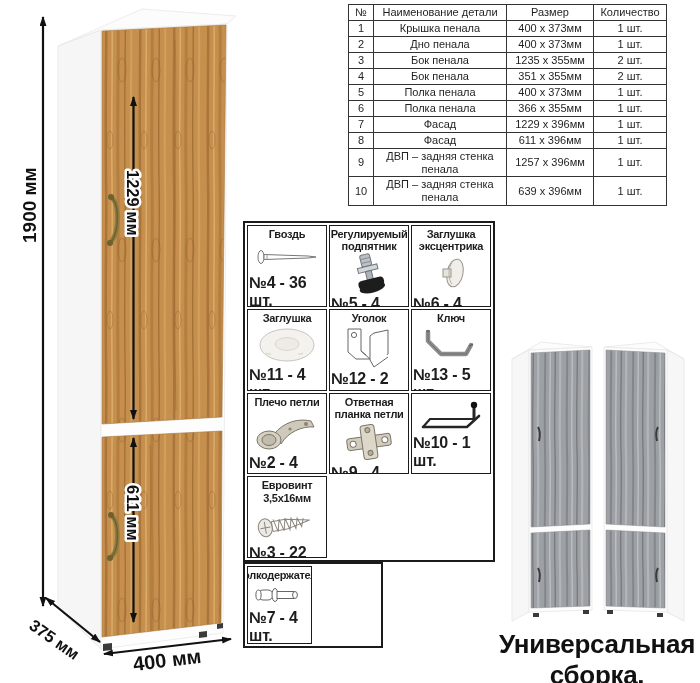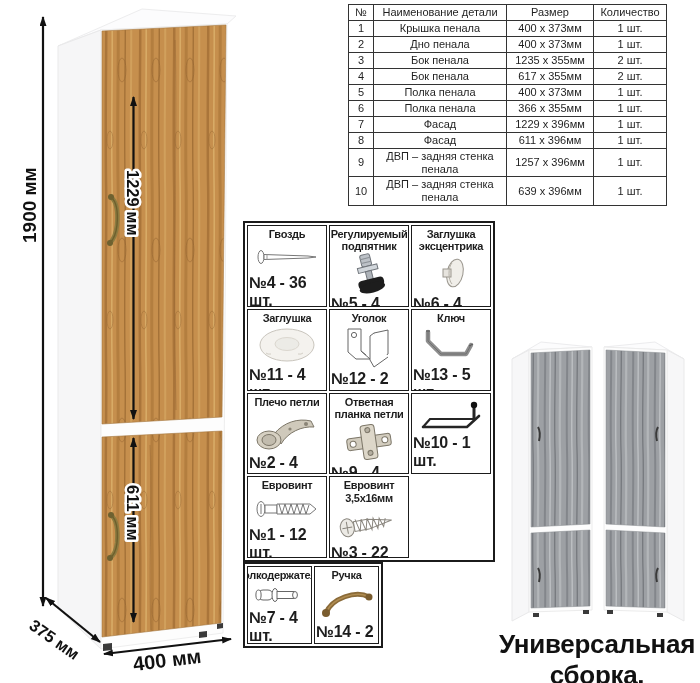--- a/index.html
+++ b/index.html
@@ -116,21 +116,21 @@
         </tr>
     <tr>
           <td class="col-num">3</td>
           <td class="col-name">Бок пенала</td>
           <td class="col-size">1235 х 355мм</td>
           <td class="col-qty">2 шт.</td>
         </tr>
     <tr>
           <td class="col-num">4</td>
           <td class="col-name">Бок пенала</td>
-          <td class="col-size">617 х 355мм</td>
+          <td class="col-size">351 х 355мм</td>
           <td class="col-qty">2 шт.</td>
         </tr>
     <tr>
           <td class="col-num">5</td>
           <td class="col-name">Полка пенала</td>
           <td class="col-size">400 х 373мм</td>
           <td class="col-qty">1 шт.</td>
         </tr>
     <tr>
           <td class="col-num">6</td>
@@ -285,33 +285,20 @@
         <svg width="66" height="36" viewBox="0 0 66 36">
           <path d="M5,30 h44 l12,-11" fill="none" stroke="#252525" stroke-width="2.6" stroke-linecap="round"></path>
           <path d="M5,30 l7,-8 h44" fill="none" stroke="#252525" stroke-width="2.2" stroke-linecap="round"></path>
           <path d="M56,22 v-12" stroke="#252525" stroke-width="3"></path>
           <circle cx="56" cy="8" r="3.2" fill="#111"></circle>
         </svg>
       </div>
       <div class="hw-count">№10 - 1 шт.</div>
     </div>
 
-    <div class="hw-cell">
-      <div class="hw-name">Евровинт</div>
-      <div class="hw-icon">
-        <svg width="66" height="34" viewBox="0 0 66 34">
-          <ellipse cx="7" cy="17" rx="4" ry="7.5" fill="#fff" stroke="#777"></ellipse>
-          <line x1="7" y1="12" x2="7" y2="22" stroke="#777"></line>
-          <path d="M11,13 h12 v8 h-12 z" fill="#fff" stroke="#777"></path>
-          <path d="M23,12 h33 l6,5 -6,5 h-33 z" fill="#fff" stroke="#777"></path>
-          <path d="M25,12 l3,10 l3,-10 l3,10 l3,-10 l3,10 l3,-10 l3,10 l3,-10 l3,10 l3,-9" fill="none" stroke="#777"></path>
-        </svg>
-      </div>
-      <div class="hw-count">№1 - 12 шт.</div>
-    </div>
 
 
     <div class="hw-cell">
       <div class="hw-name">Евровинт 3,5х16мм</div>
       <div class="hw-icon">
         <svg width="66" height="40" viewBox="0 0 66 40">
           <g transform="rotate(-10 33 20)">
             <ellipse cx="11" cy="20" rx="7" ry="9" fill="#eceae5" stroke="#8a867e"></ellipse>
             <path d="M11,14 v12 M6,20 h10" stroke="#8a867e"></path>
             <path d="M18,15 h14 l24,5 -24,5 h-14 z" fill="#fff" stroke="#8a867e"></path>
@@ -332,32 +319,20 @@
           <rect x="8" y="9" width="15" height="10" rx="5" fill="#fff" stroke="#666"></rect>
           <ellipse cx="8.5" cy="14" rx="2.6" ry="5" fill="#fff" stroke="#666"></ellipse>
           <ellipse cx="25" cy="14" rx="3" ry="6.5" fill="#fff" stroke="#666"></ellipse>
           <rect x="27" y="10.5" width="17" height="7" fill="#fff" stroke="#666"></rect>
           <ellipse cx="45" cy="14" rx="2.4" ry="3.5" fill="#fff" stroke="#666"></ellipse>
         </svg>
       </div>
       <div class="hw-count">№7 - 4 шт.</div>
     </div>
 
-    <div class="hw-cell">
-      <div class="hw-name">Ручка</div>
-      <div class="hw-icon">
-        <svg width="66" height="42" viewBox="0 0 66 42">
-          <path d="M12,32 C18,17 42,9 55,16" fill="none" stroke="#8a6a38" stroke-width="5" stroke-linecap="round"></path>
-          <path d="M13,30 C19,17 42,10 53,15" fill="none" stroke="#b08c50" stroke-width="1.6" stroke-linecap="round"></path>
-          <circle cx="12" cy="32" r="4" fill="#7a5c2e"></circle>
-          <circle cx="55" cy="16" r="3.5" fill="#7a5c2e"></circle>
-        </svg>
-      </div>
-      <div class="hw-count">№14 - 2 шт.</div>
-    </div>
   </div>
 
   <svg class="mini-svg" width="200" height="300" viewBox="0 0 200 300">
     <defs>
       <pattern id="graywood" patternUnits="userSpaceOnUse" width="22" height="120">
         <rect width="22" height="120" fill="#9da0a4"></rect>
         <path d="M3,0 C4,30 2,70 3,120" stroke="#83868b" stroke-width="2" fill="none"></path>
         <path d="M8,0 C9,40 7,90 8,120" stroke="#bdc0c3" stroke-width="1.4" fill="none"></path>
         <path d="M13,0 C14,35 12,80 13,120" stroke="#6e7176" stroke-width="1.1" fill="none"></path>
         <path d="M18,0 C19,45 17,95 18,120" stroke="#b3b6b9" stroke-width="2.2" fill="none"></path>

